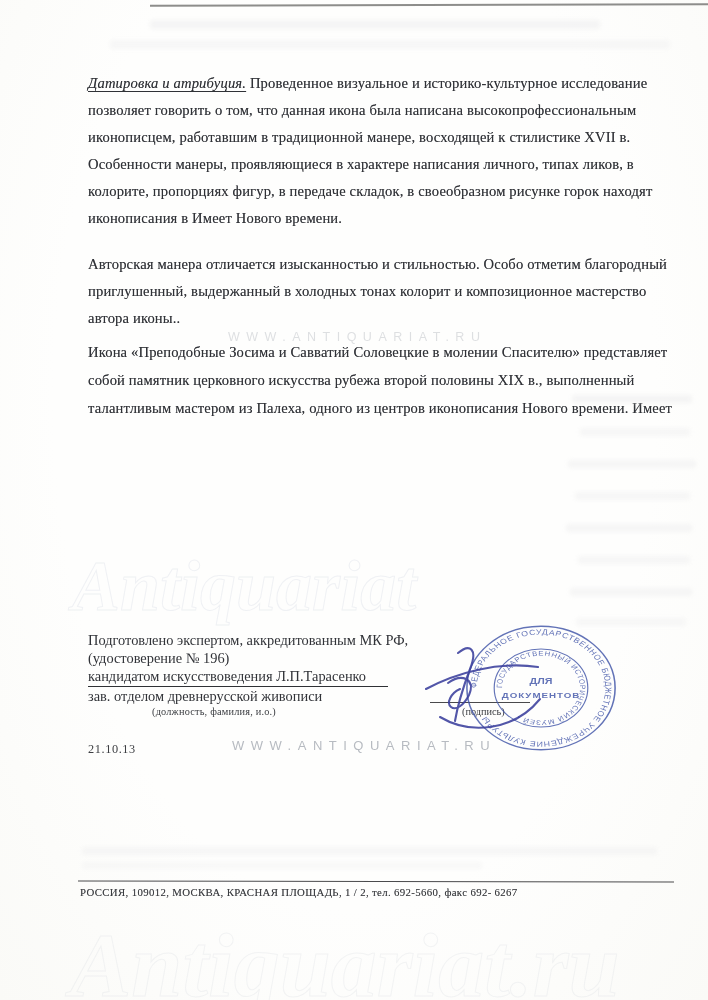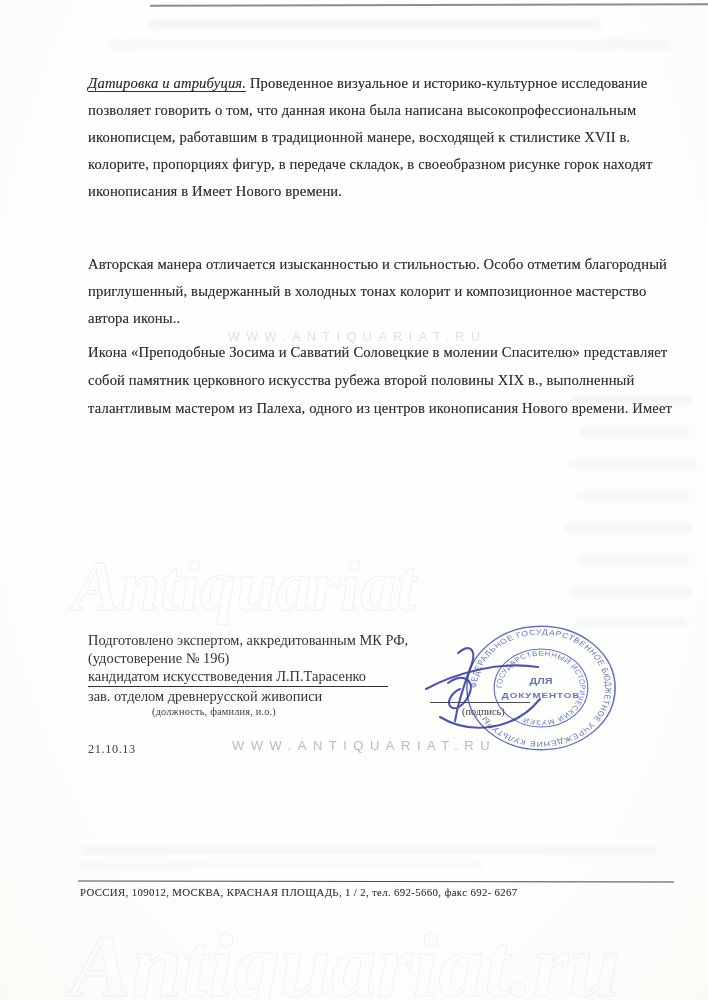--- a/index.html
+++ b/index.html
@@ -92,20 +92,21 @@
 
   <div class="abs scan-top-line"></div>
 
   <div class="abs bleed" style="left:150px;top:20px;width:450px;height:9px;"></div>
   <div class="abs bleed" style="left:110px;top:40px;width:560px;height:9px;opacity:.4;"></div>
 
   <div class="abs para" style="top:70px;">
     <div class="tline"><span class="heading-inline">Датировка и атрибуция.</span><span> Проведенное визуальное и историко-культурное исследование</span></div>
     <div class="tline">позволяет говорить о том, что данная икона была написана высокопрофессиональным</div>
     <div class="tline">иконописцем, работавшим в традиционной манере, восходящей к стилистике XVII в.</div>
+    <div class="tline">Особенности манеры, проявляющиеся в характере написания личного, типах ликов, в</div>
     <div class="tline">колорите, пропорциях фигур, в передаче складок, в своеобразном рисунке горок находят</div>
     <div class="tline">иконописания в Имеет Нового времени.</div>
   </div>
 
   <div class="abs para" style="top:251px;">
     <div class="tline">Авторская манера отличается изысканностью и стильностью. Особо отметим благородный</div>
     <div class="tline">приглушенный, выдержанный в холодных тонах колорит и композиционное мастерство</div>
     <div class="tline">автора иконы..</div>
   </div>
 

